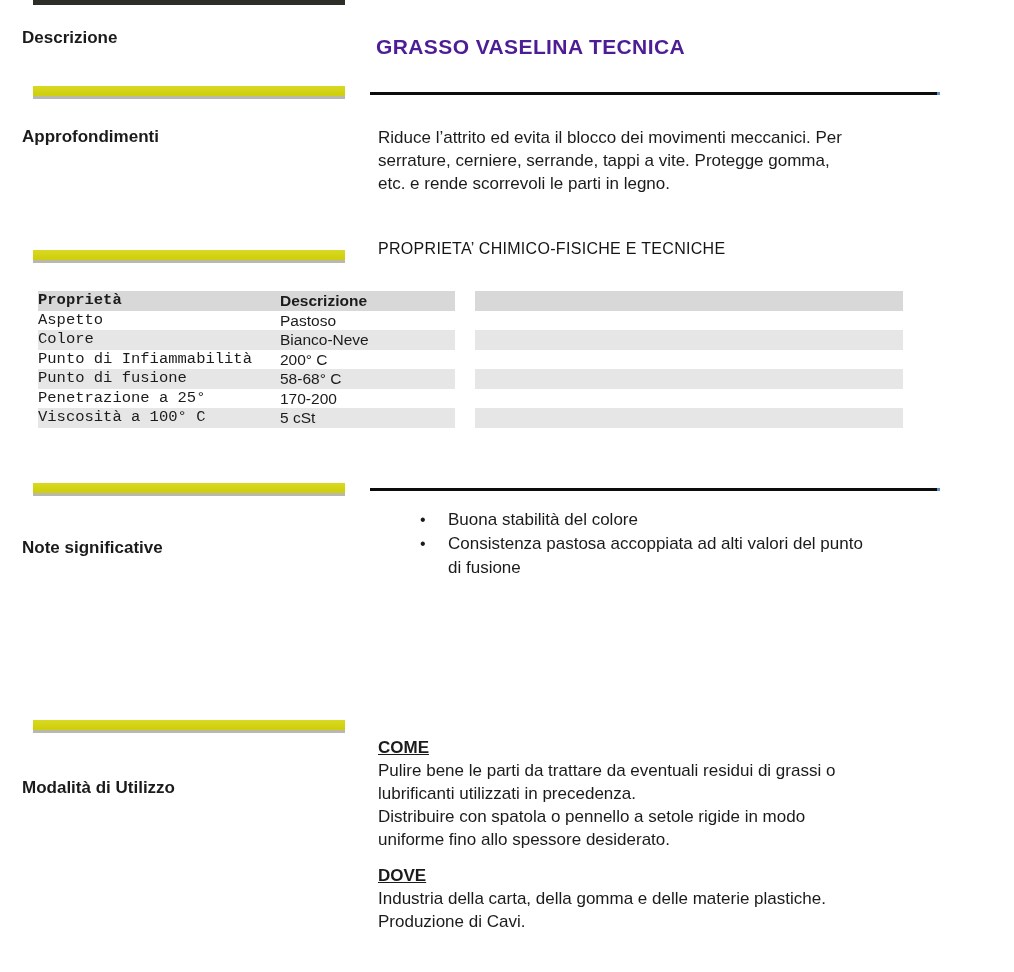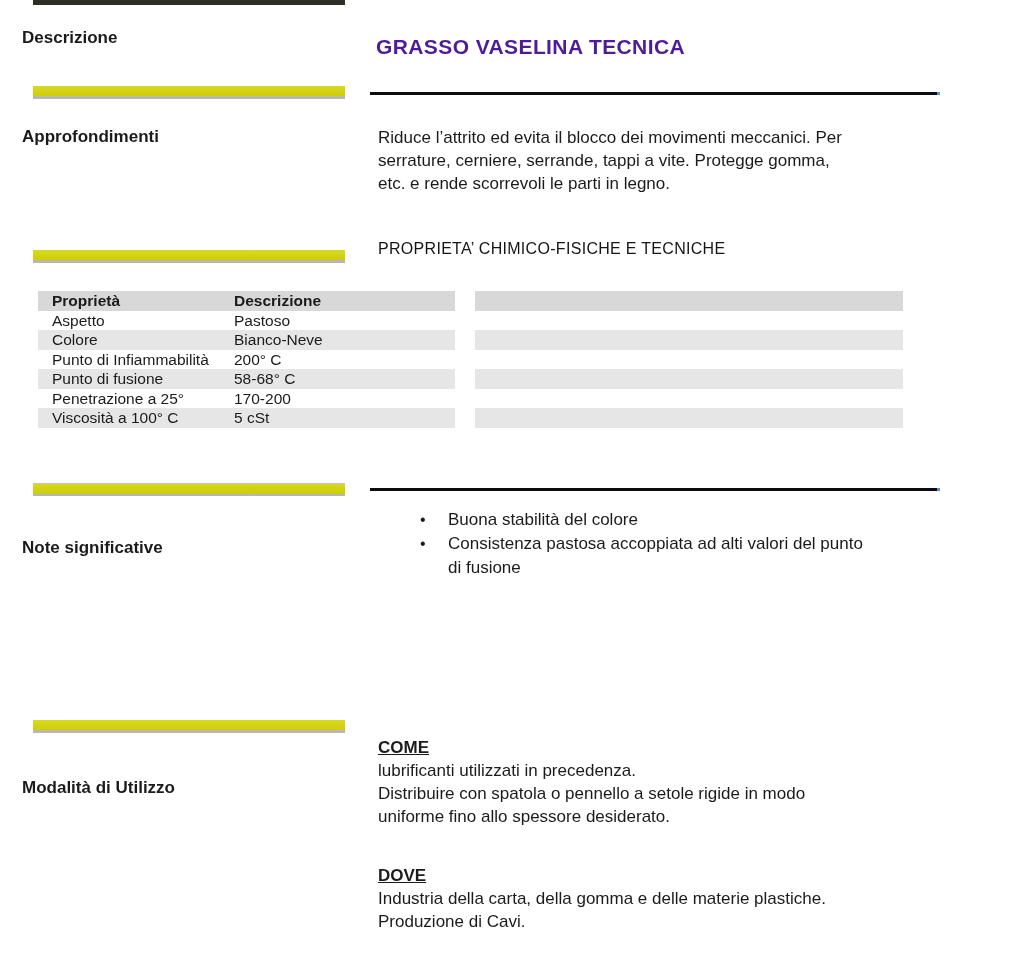--- a/index.html
+++ b/index.html
@@ -74,21 +74,21 @@
   .rtext .line { white-space: nowrap; }
 
   
   .ptable {
     position: absolute; left: 38px; top: 291px; width: 417px;
     font-size: 15.5px; color: #1b1b1b;
   }
   .trow { display: flex; height: 19.5px; line-height: 19.5px; }
   .trow.thead { background: #d8d8d8; font-weight: bold; }
   .ptable .trow:nth-child(odd):not(.thead) { background: #e6e6e6; }
-  .tc.c1 { width: 196px; padding-left: 14px; box-sizing: border-box; white-space: nowrap; }
+  .tc.c1 { width: 242px; box-sizing: border-box; white-space: nowrap; font-family: Liberation Mono, monospace; }
   .tc.c2 { flex: 1; white-space: nowrap; }
 
   
   .etable { position: absolute; left: 475px; top: 291px; width: 428px; }
   .erow { height: 19.5px; }
   .erow:first-child { background: #d8d8d8; }
   .erow:nth-child(odd):not(:first-child) { background: #e6e6e6; }
 
   
   .bullets {
@@ -179,20 +179,21 @@
       <div>Consistenza pastosa accoppiata ad alti valori del punto</div>
       <div>di fusione</div>
     </li>
   </ul>
 
   <div class="ybar bar4"></div>
   <div class="side-label lbl-modalita">Modalità di Utilizzo</div>
 
   <div class="rtext block-come">
     <div class="bold-line">COME</div>
+    <div class="line">Pulire bene le parti da trattare da eventuali residui di grassi o</div>
     <div class="line">lubrificanti utilizzati in precedenza.</div>
     <div class="line">Distribuire con spatola o pennello a setole rigide in modo</div>
     <div class="line">uniforme fino allo spessore desiderato.</div>
   </div>
 
   <div class="rtext block-dove">
     <div class="bold-line">DOVE</div>
     <div class="line">Industria della carta, della gomma e delle materie plastiche.</div>
     <div class="line">Produzione di Cavi.</div>
   </div>

